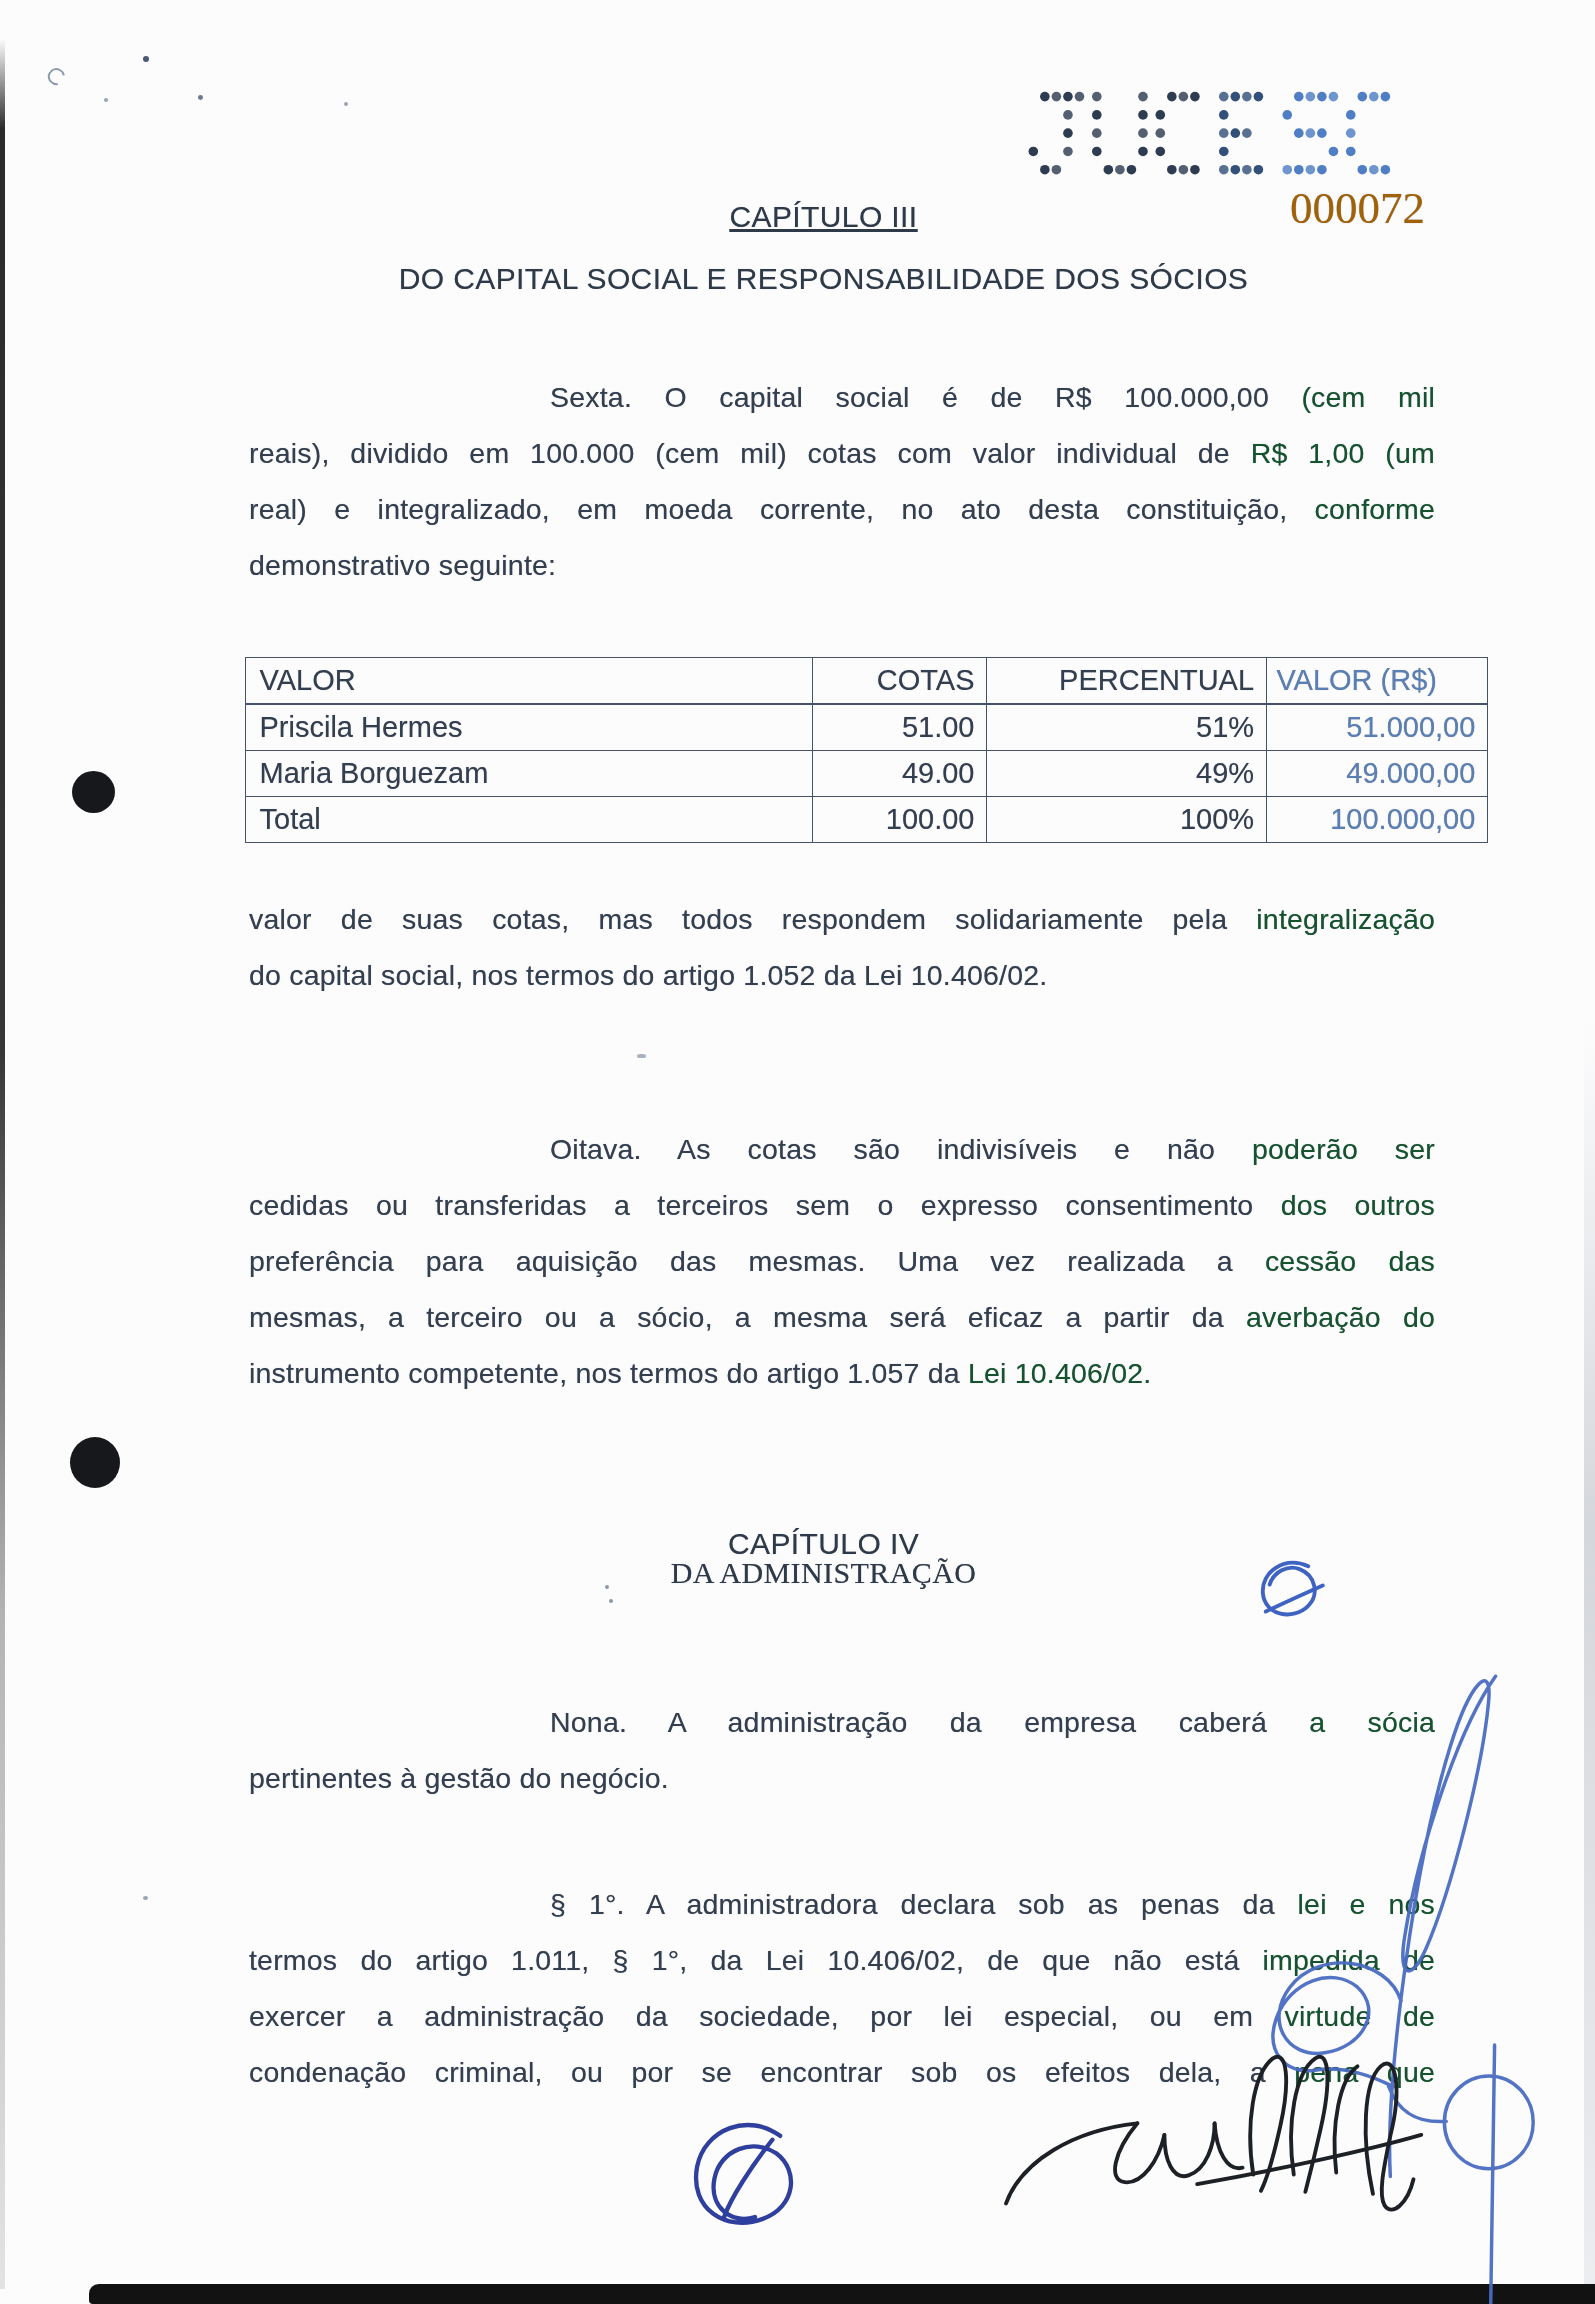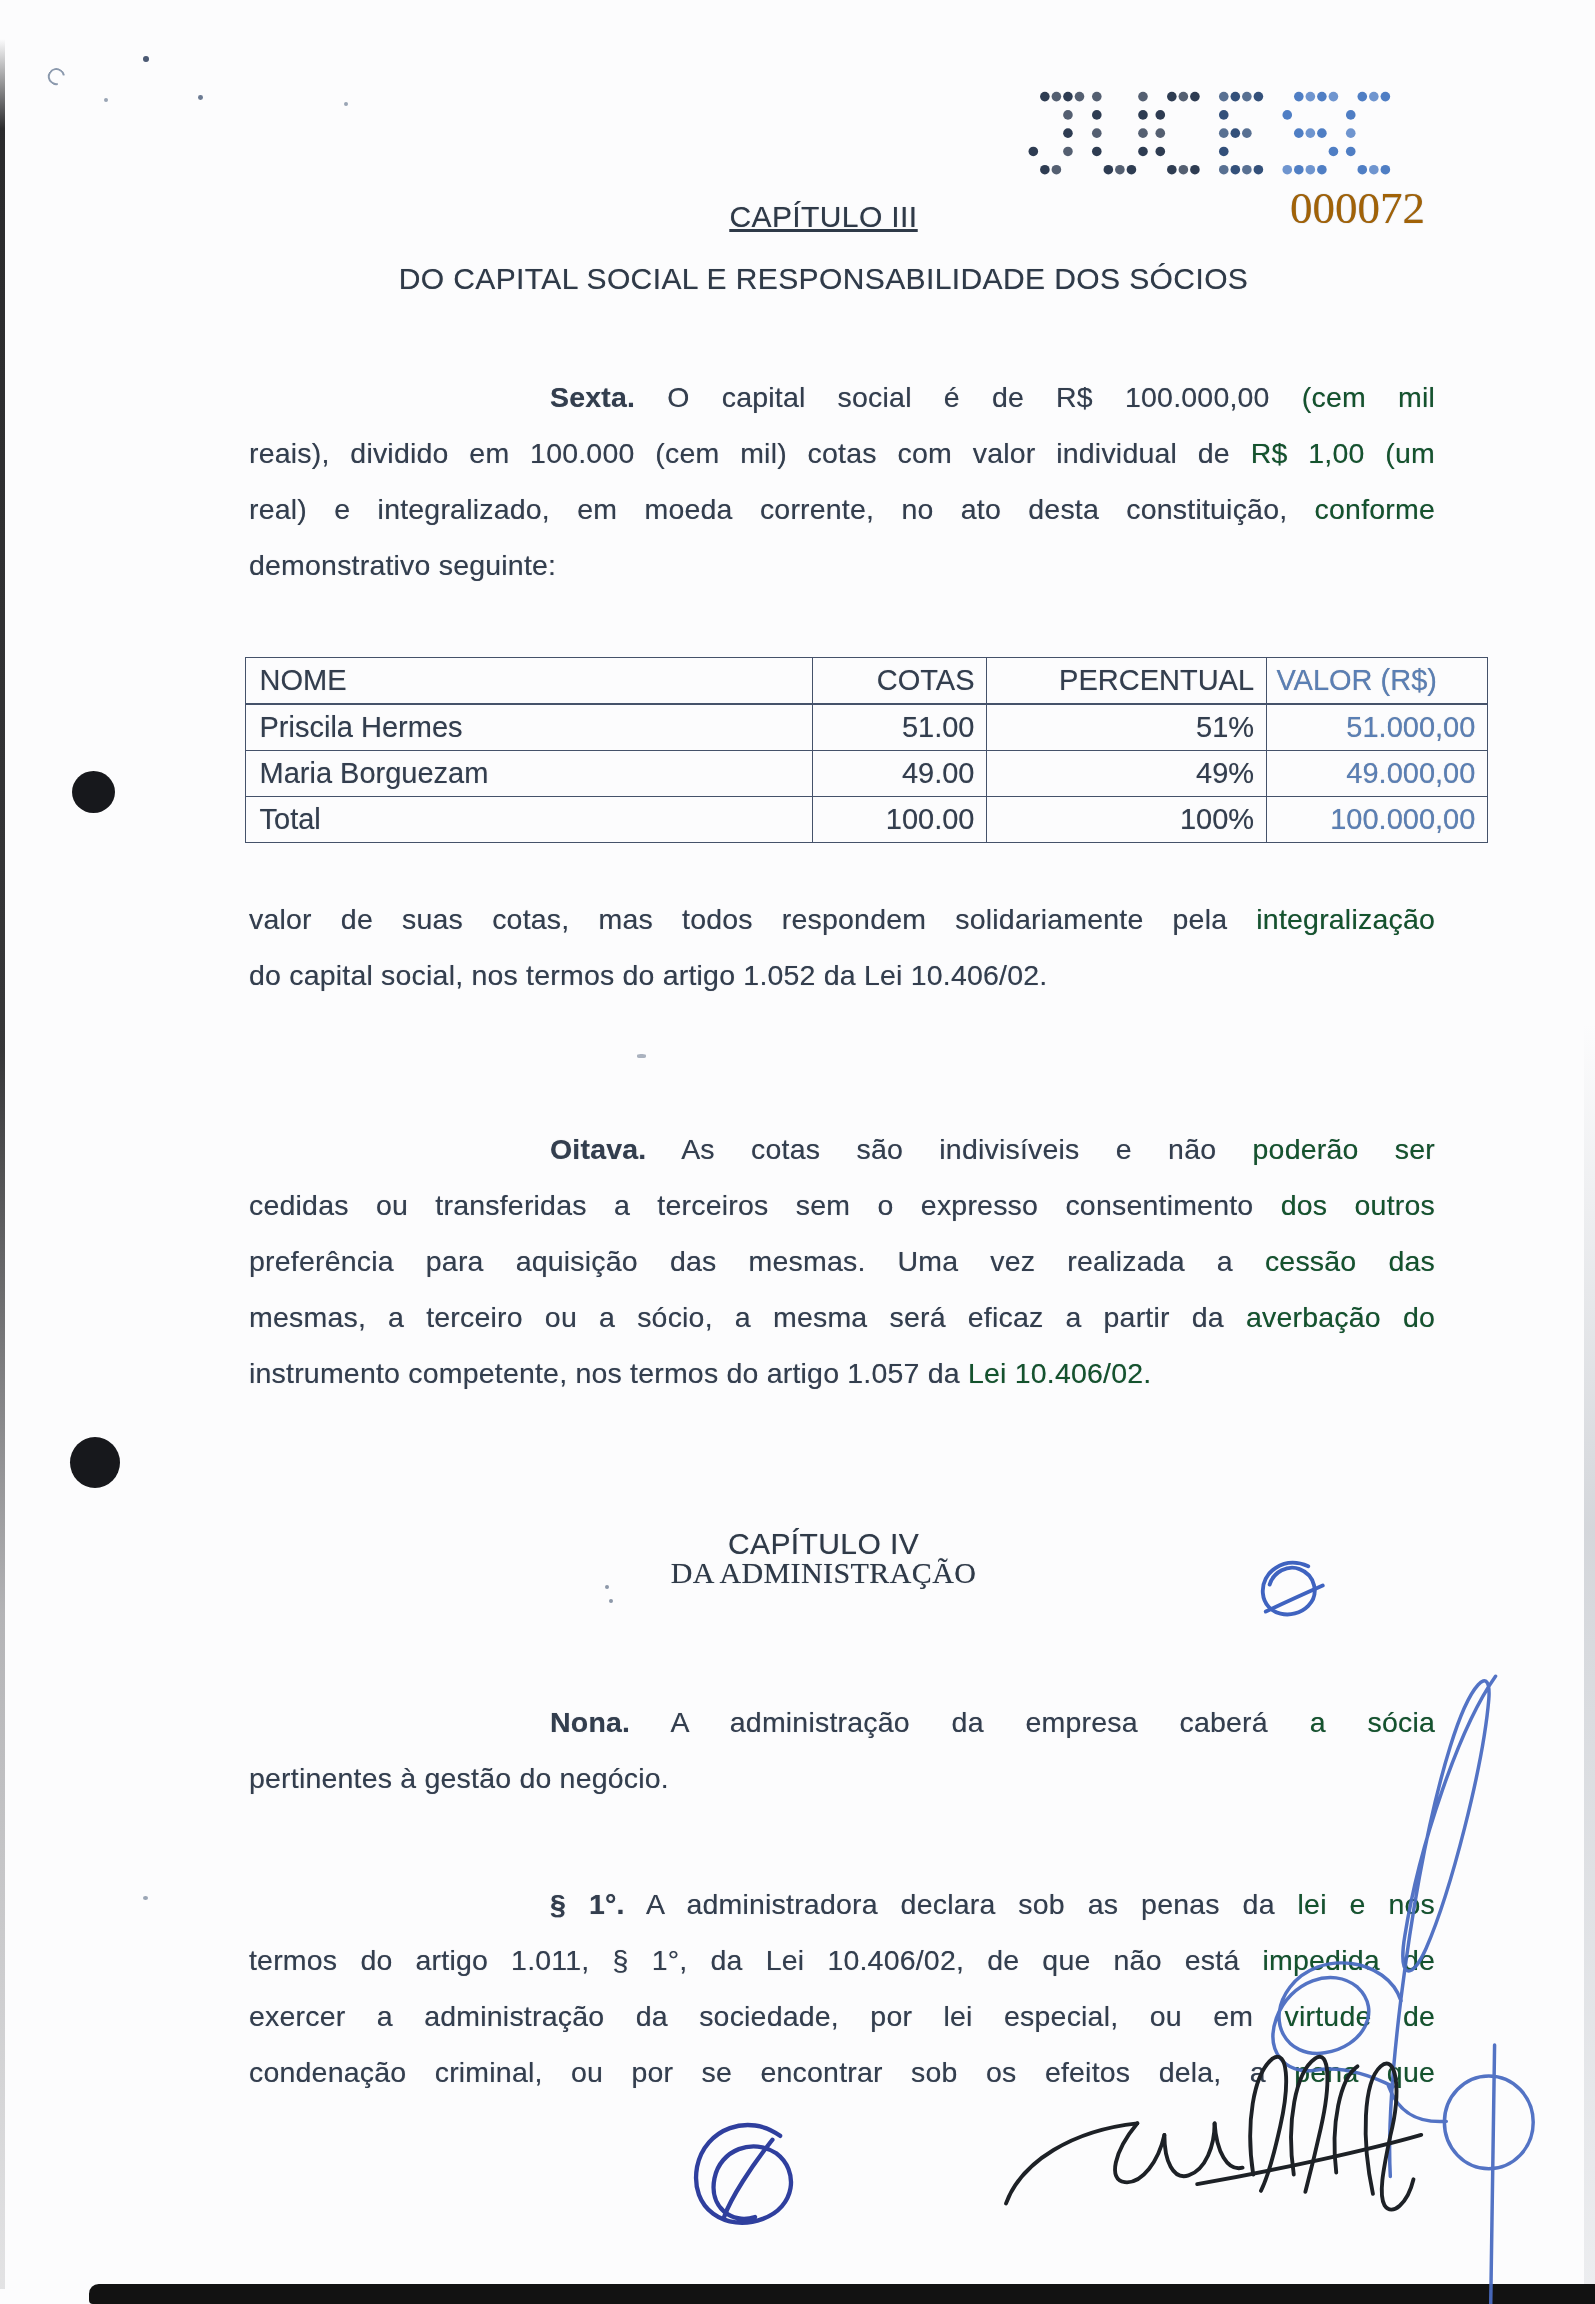--- a/index.html
+++ b/index.html
@@ -9,21 +9,21 @@
     font-family:"Liberation Sans","DejaVu Sans",sans-serif;
   }
   
   .para{
     position:absolute;left:249px;width:1186px;font-size:28.5px;color:#333e4e;
     text-shadow:0 0 0.7px rgba(47,58,76,.55);letter-spacing:0.2px;
   }
   .line{height:56px;line-height:56px;text-align:left;}
   .line.justify{text-align:justify;text-align-last:justify;}
   .line.indent{padding-left:301px;}
-  .seg-bold{font-weight:bold;}
+  .seg-bold{font-weight:normal;}
   .seg-blue{color:#14532d;}
   
   .doc-title{
     position:absolute;left:244px;width:1159px;text-align:center;
     font-size:30px;color:#2f3a48;letter-spacing:0.4px;
     text-shadow:0 0 0.7px rgba(47,58,76,.6);
   }
   
   #stamp-dots{position:absolute;left:1025px;top:87px;}
   #stamp-number{
@@ -165,21 +165,21 @@
   <div class="para" id="p-sexta" style="top:369px;">
       <div class="line justify indent"><span class="seg-bold ">Sexta.</span><span class=""> O capital social é de R$ 100.000,00 </span><span class="seg-blue">(cem mil</span></div>
       <div class="line justify"><span class="">reais), dividido em 100.000 (cem mil) cotas com valor individual de </span><span class="seg-blue">R$ 1,00 (um</span></div>
       <div class="line justify"><span class="">real) e integralizado, em moeda corrente, no ato desta constituição, </span><span class="seg-blue">conforme</span></div>
       <div class="line"><span class="">demonstrativo seguinte:</span></div>
     </div>
 
   <table id="capital-table">
     <tbody>
         <tr class="head">
-      <td class="c-name">NOME</td>
+      <td class="c-name">VALOR</td>
       <td class="c-num">COTAS</td>
       <td class="c-pct">PERCENTUAL</td>
       <td class="c-val hd valor-blue">VALOR (R$)</td>
     </tr>
     <tr>
       <td class="c-name">Priscila Hermes</td>
       <td class="c-num">51.00</td>
       <td class="c-pct">51%</td>
       <td class="c-val valor-blue">51.000,00</td>
     </tr>

